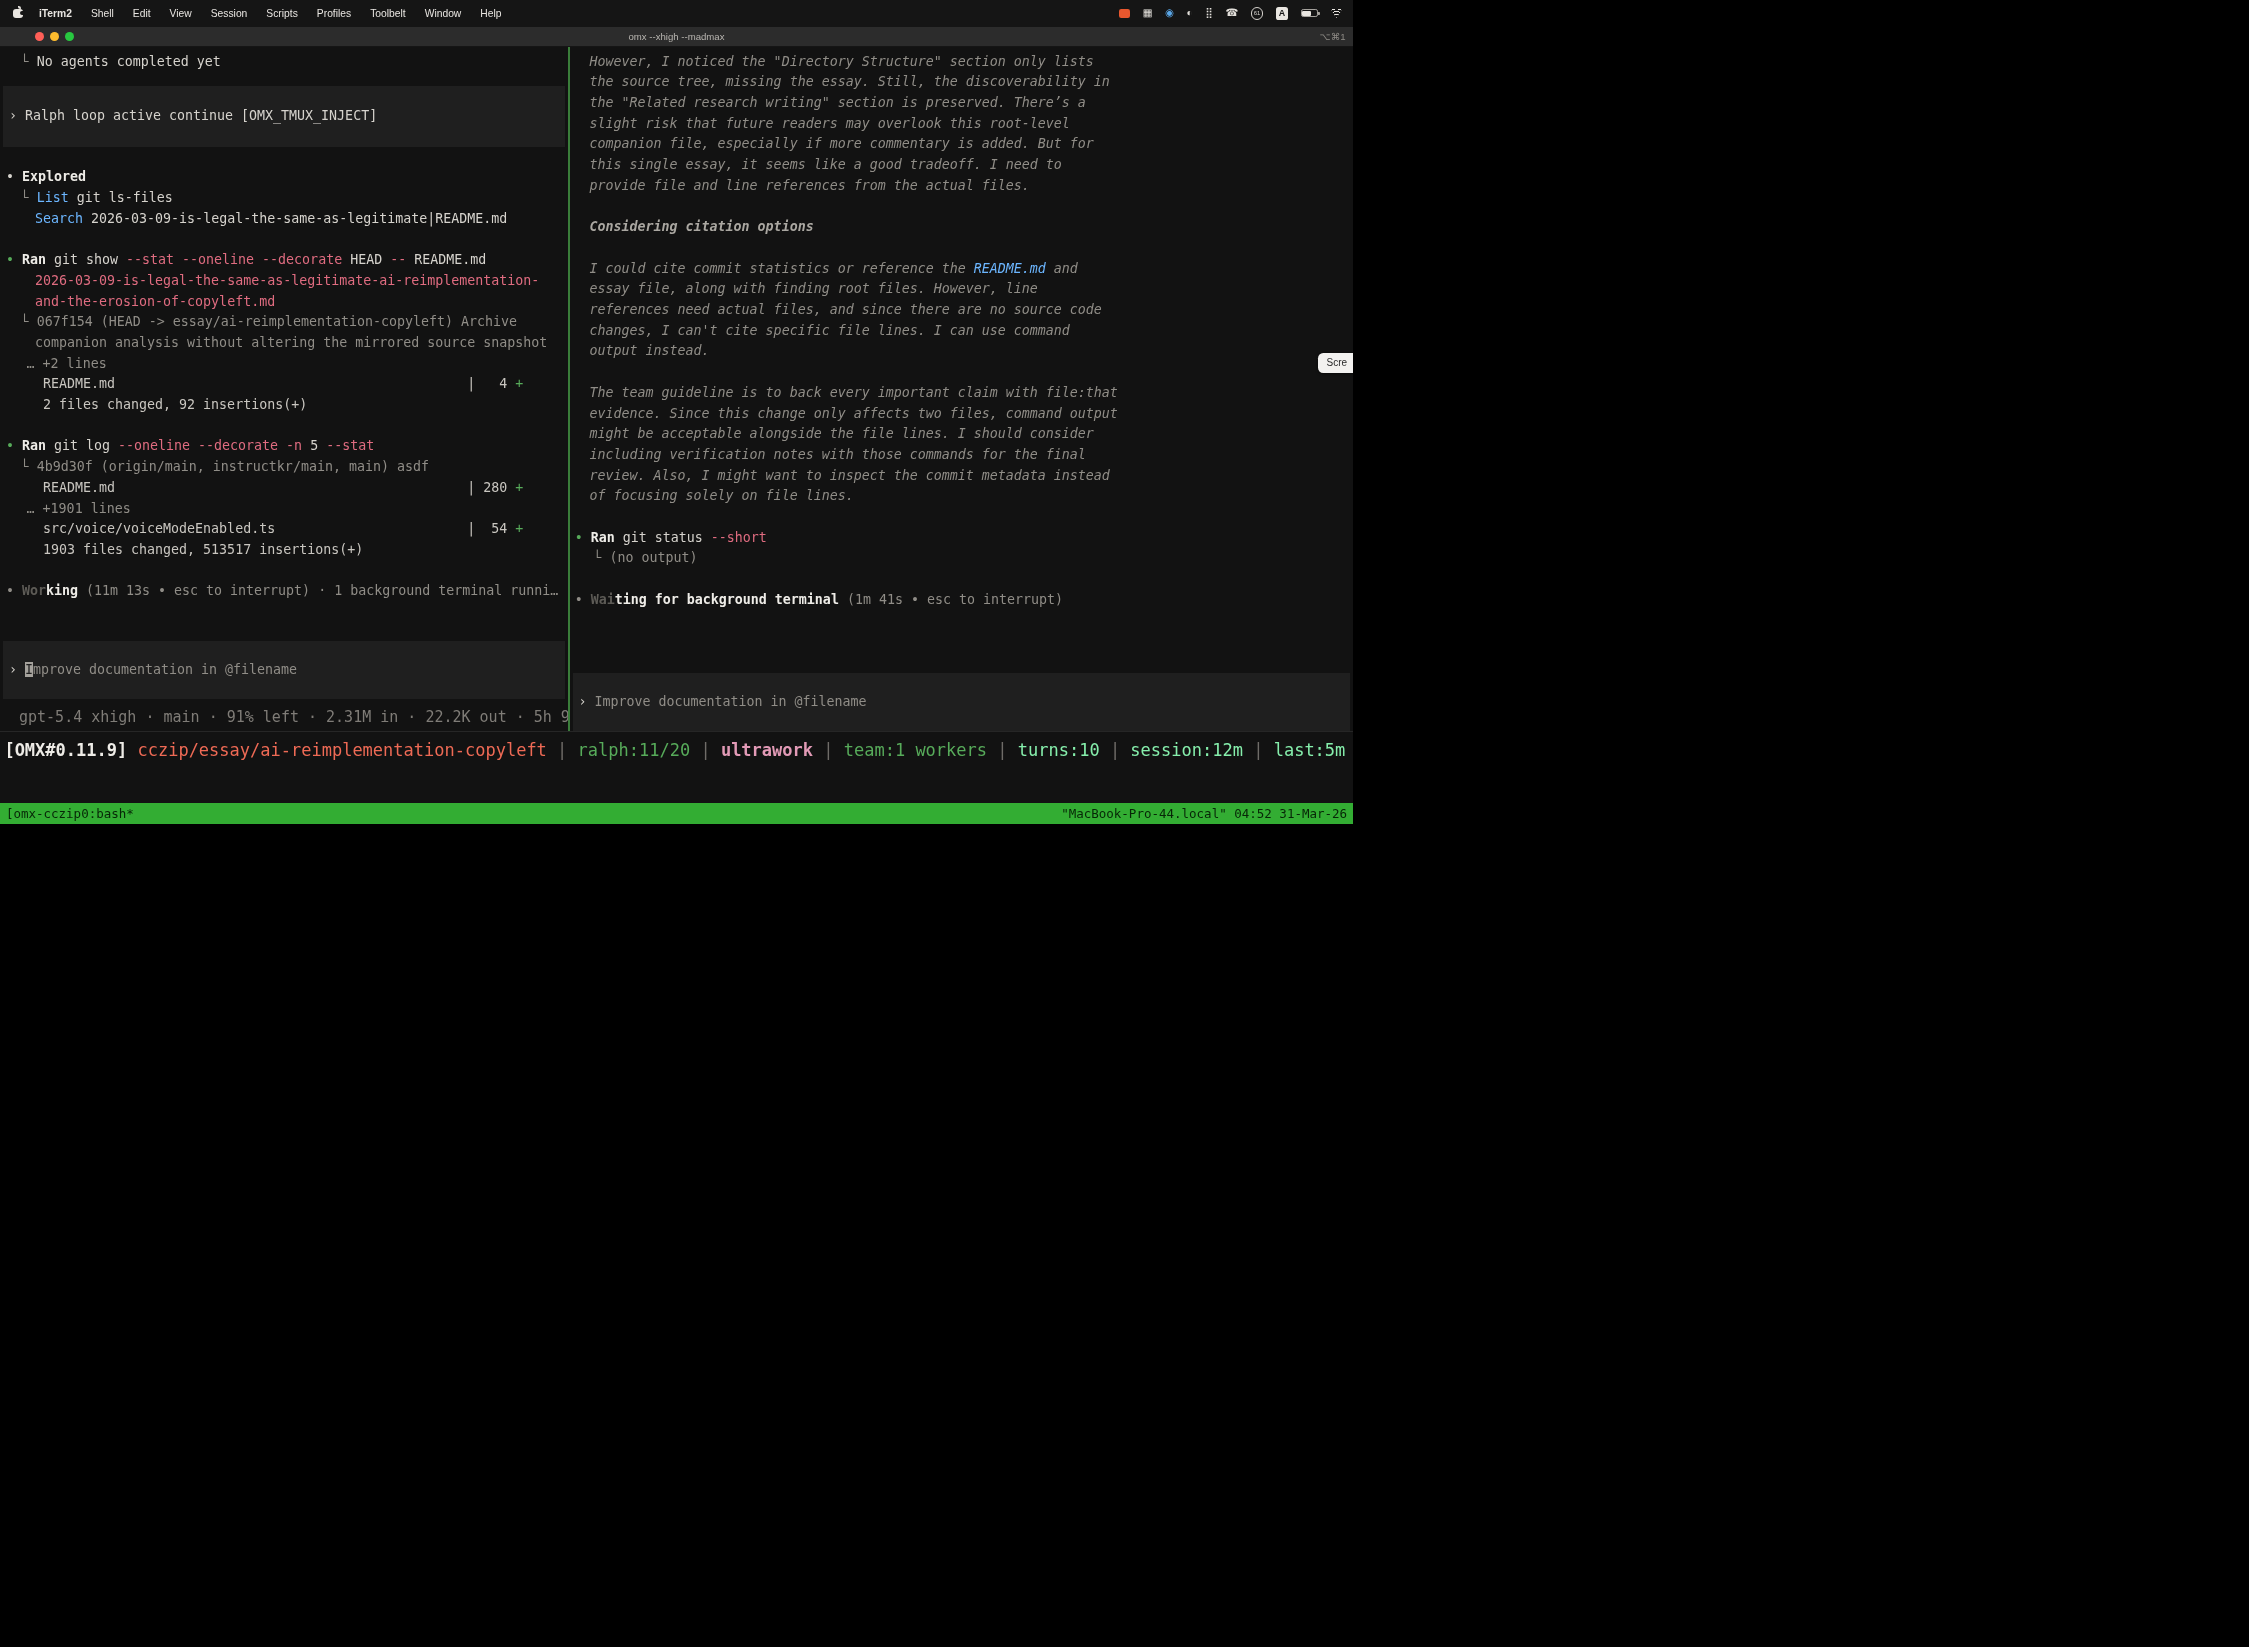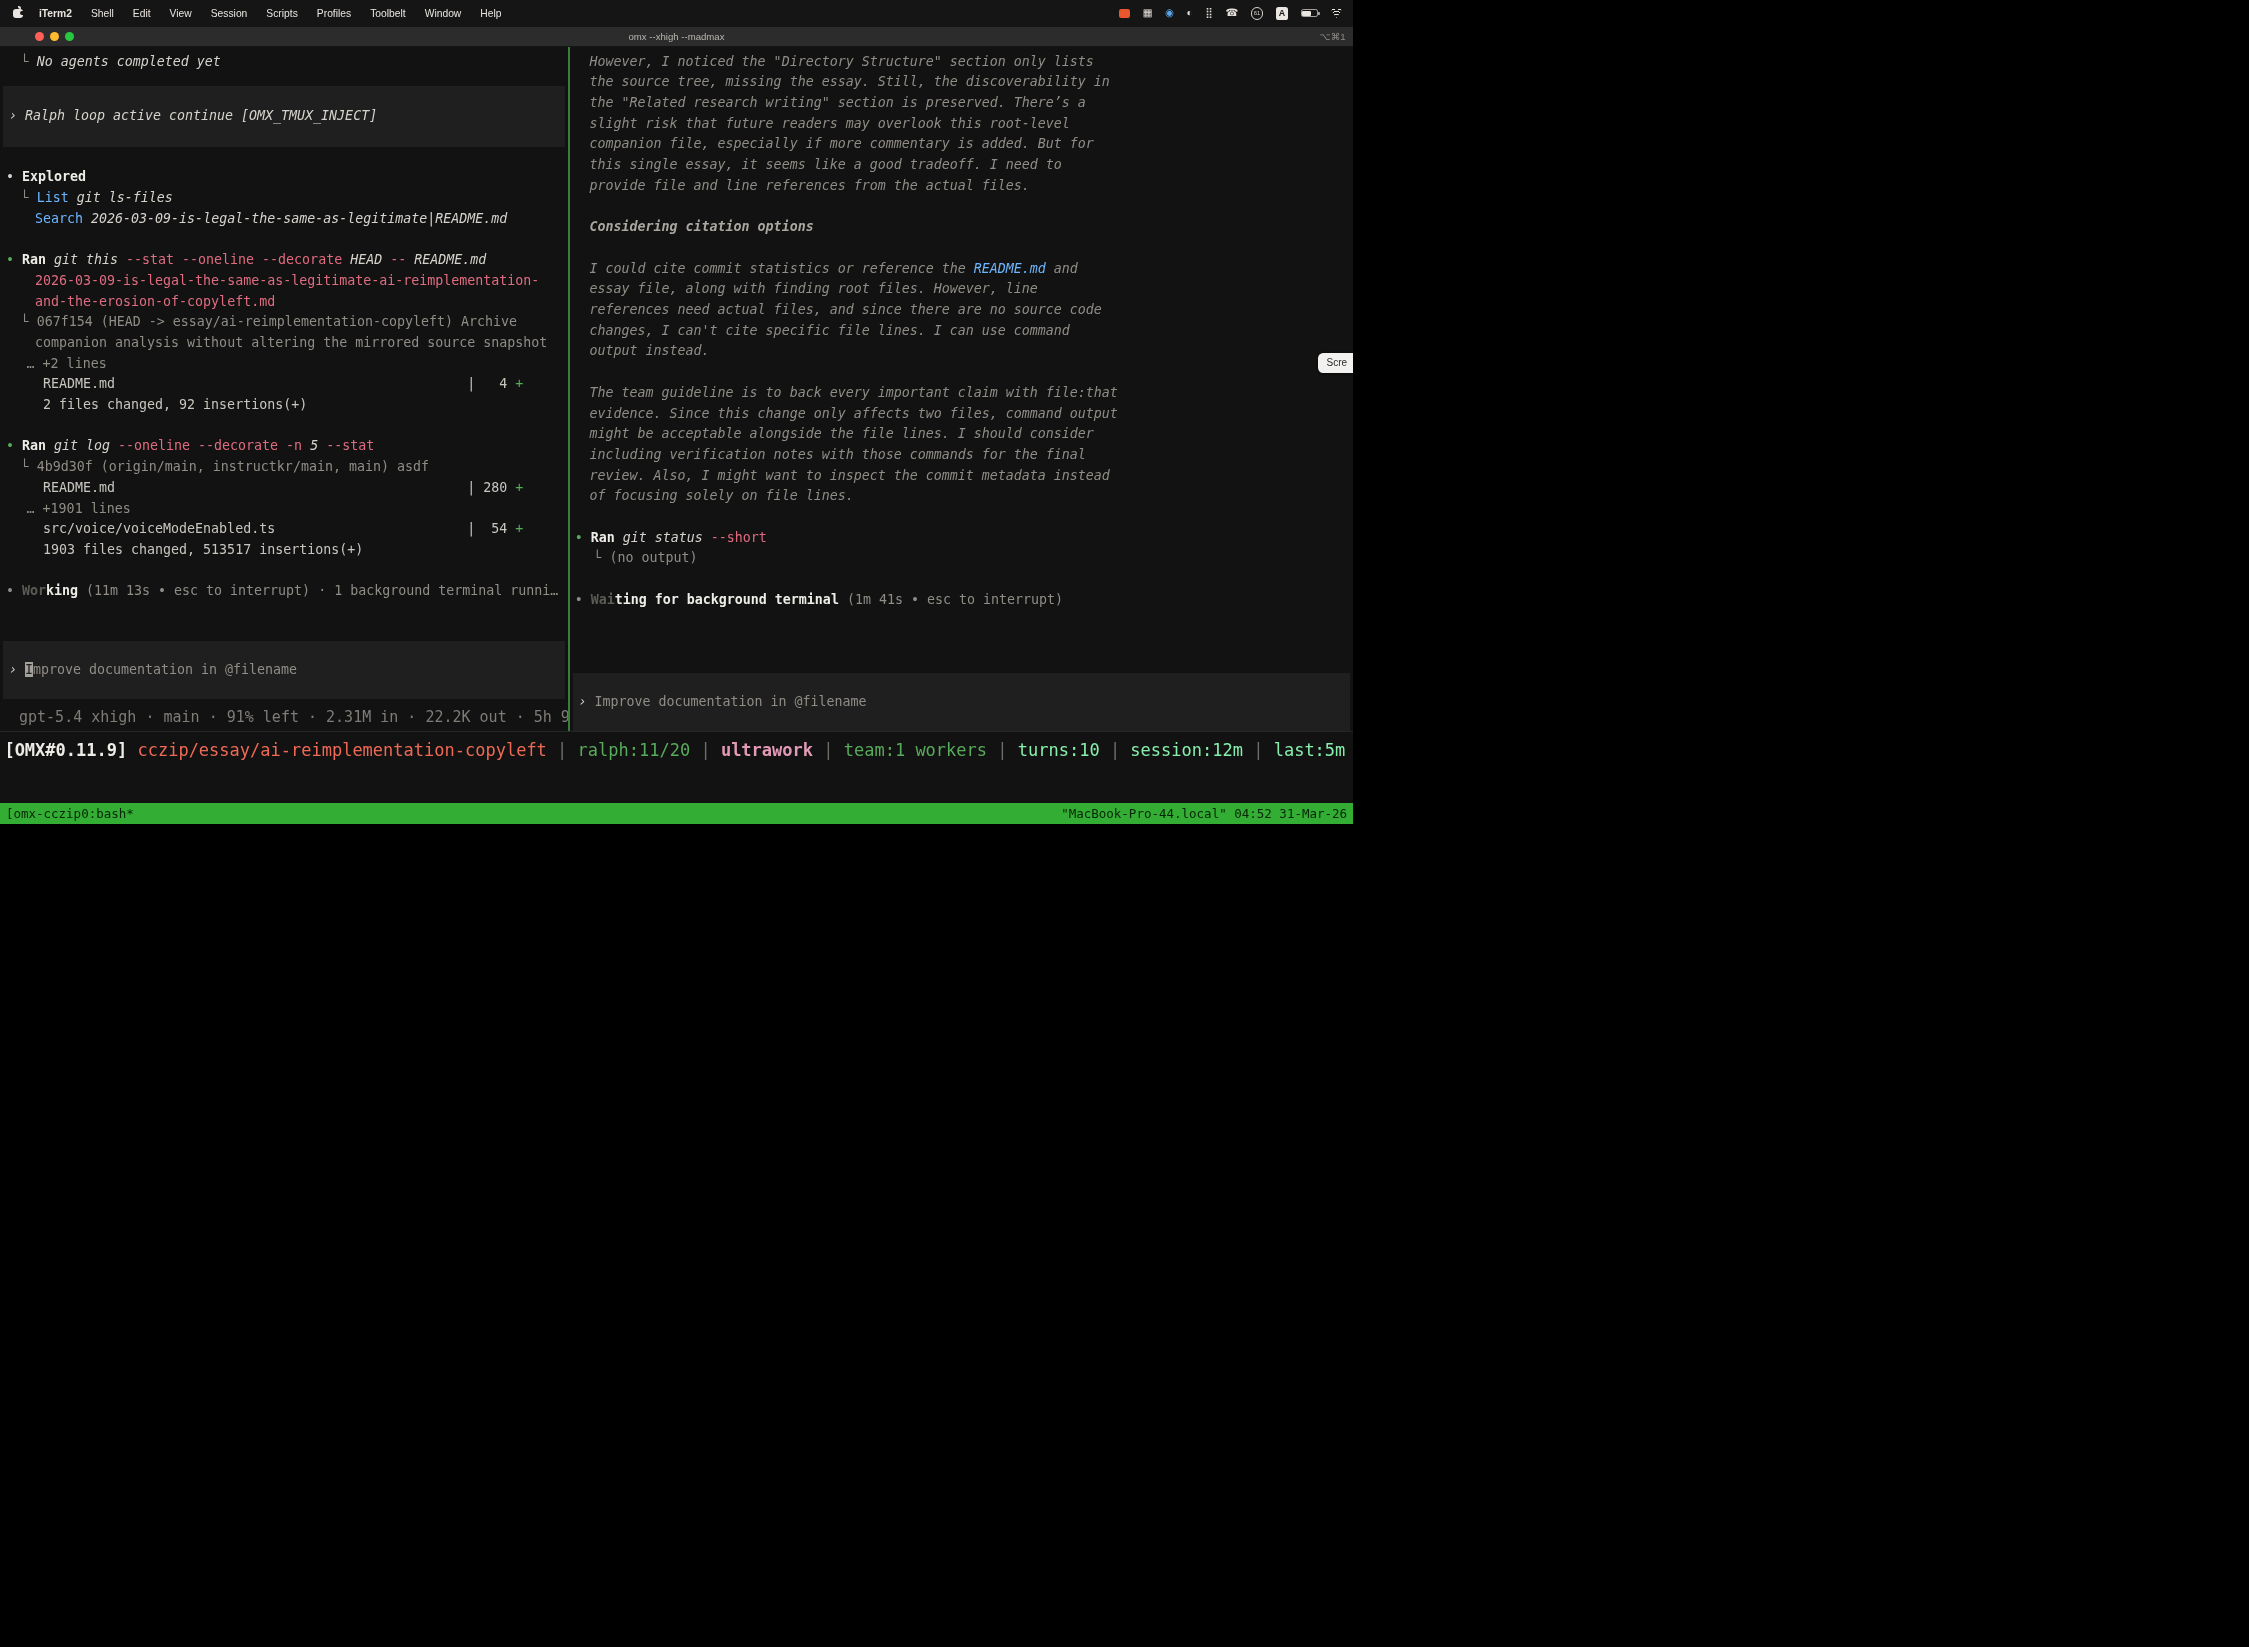--- a/index.html
+++ b/index.html
@@ -63,21 +63,21 @@
   .ind1 { padding-left: 20.7px; }
   .ind2 { padding-left: 35px; }
   .ind3 { padding-left: 43px; }
   .indm { padding-left: 26.6px; }
   .rind0 { padding-left: 5.2px; padding-right: 5.9px; }
   .rind1 { padding-left: 20px; padding-right: 5.9px; }
   .rind2 { padding-left: 24px; padding-right: 5.9px; }
   .mt { margin-top: 20.7px; }
   .it { font-style: italic; }
 
-  .c-fg     { color: var(--fg, #d6d3cd); font-style: italic; }
+  .c-fg     { color: var(--fg, #d6d3cd); }
   .c-bright { color: var(--fg_bright, #eeece7); font-weight: bold; }
   .c-gray   { color: var(--fg_gray, #908d87); }
   .c-dim    { color: var(--fg_dim, #5d5b56); font-weight: bold; }
   .c-stat   { color: var(--fg_stat, #c9c6c0); }
   .c-blue   { color: var(--blue, #6cb6ff); }
   .c-red    { color: var(--red, #e06c80); }
   .c-green  { color: var(--green, #57ab5a); }
   .c-rgray  { color: var(--fg_gray, #908d87); }
   .c-head   { color: #aaa7a1; font-weight: bold; }
 
@@ -172,21 +172,21 @@
         <div class="t-line ind1"><span class="c-gray">└ </span><span class="c-fg">No agents completed yet</span></div>
 
         <div class="banner">
             <div class="t-line ind0"><span class="c-fg">› </span><span class="c-fg">Ralph loop active continue [OMX_TMUX_INJECT]</span></div>
           </div>
 
         <div class="t-line ind0 mt"><span class="c-fg">• </span><span class="c-bright">Explored</span></div>
         <div class="t-line ind1"><span class="c-gray">└ </span><span class="c-blue">List</span><span class="c-fg"> git ls-files</span></div>
         <div class="t-line ind2"><span class="c-blue">Search</span><span class="c-fg"> 2026-03-09-is-legal-the-same-as-legitimate|README.md</span></div>
 
-        <div class="t-line ind0 mt"><span class="c-green">• </span><span class="c-bright">Ran </span><span class="c-fg">git this </span><span class="c-red">--stat --oneline --decorate </span><span class="c-fg">HEAD </span><span class="c-red">-- </span><span class="c-fg">README.md</span></div>
+        <div class="t-line ind0 mt"><span class="c-green">• </span><span class="c-bright">Ran </span><span class="c-fg">git show </span><span class="c-red">--stat --oneline --decorate </span><span class="c-fg">HEAD </span><span class="c-red">-- </span><span class="c-fg">README.md</span></div>
         <div class="t-line ind2"><span class="c-red">2026-03-09-is-legal-the-same-as-legitimate-ai-reimplementation-</span></div>
         <div class="t-line ind2"><span class="c-red">and-the-erosion-of-copyleft.md</span></div>
         <div class="t-line ind1"><span class="c-gray">└ </span><span class="c-gray">067f154 (HEAD -&gt; essay/ai-reimplementation-copyleft) Archive</span></div>
         <div class="t-line ind2"><span class="c-gray">companion analysis without altering the mirrored source snapshot</span></div>
         <div class="t-line indm"><span class="c-gray">… +2 lines</span></div>
         <div class="t-line ind3"><span class="c-stat">README.md                                            |   4 </span><span class="c-green">+</span></div>
         <div class="t-line ind3"><span class="c-stat">2 files changed, 92 insertions(+)</span></div>
 
         <div class="t-line ind0 mt"><span class="c-green">• </span><span class="c-bright">Ran </span><span class="c-fg">git log </span><span class="c-red">--oneline --decorate </span><span class="c-red">-n </span><span class="c-fg">5 </span><span class="c-red">--stat</span></div>
         <div class="t-line ind1"><span class="c-gray">└ </span><span class="c-gray">4b9d30f (origin/main, instructkr/main, main) asdf</span></div>

